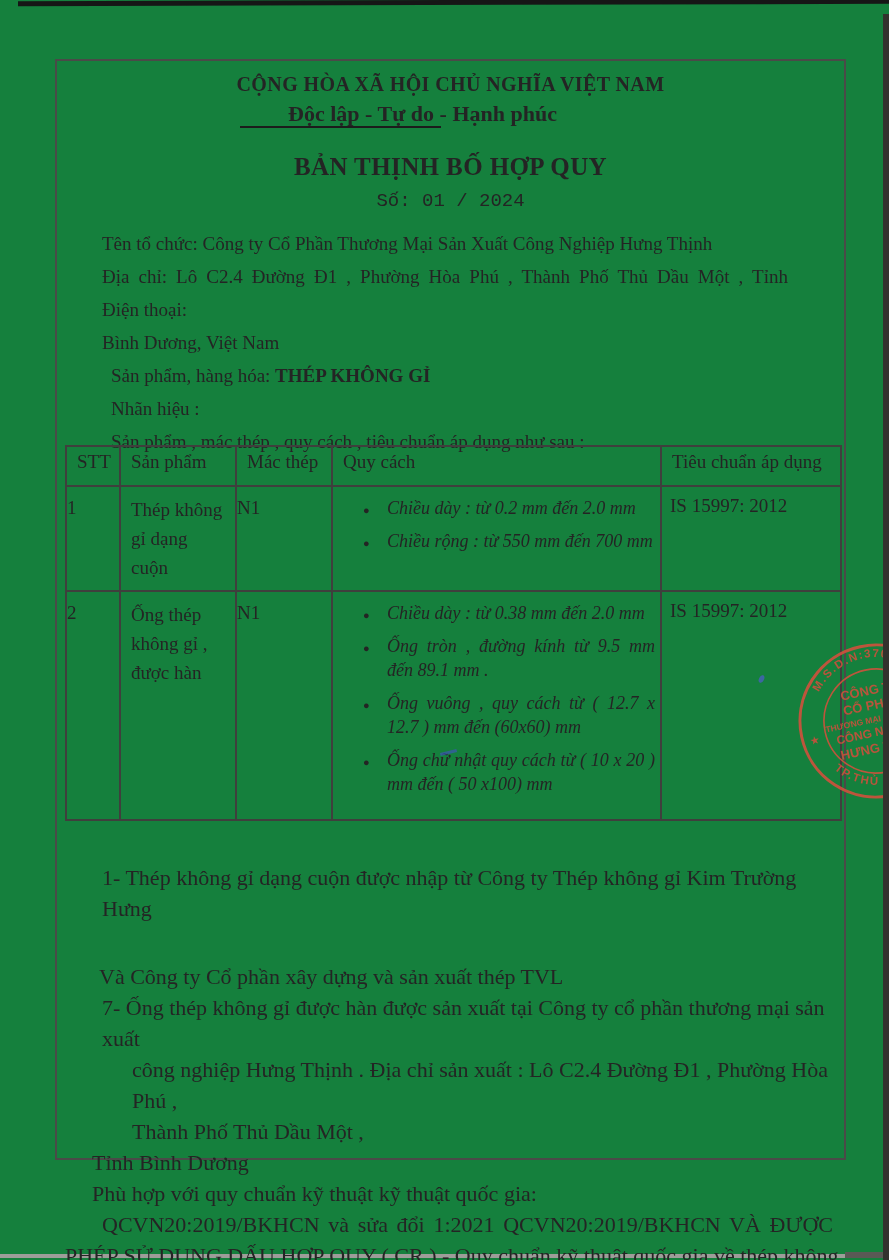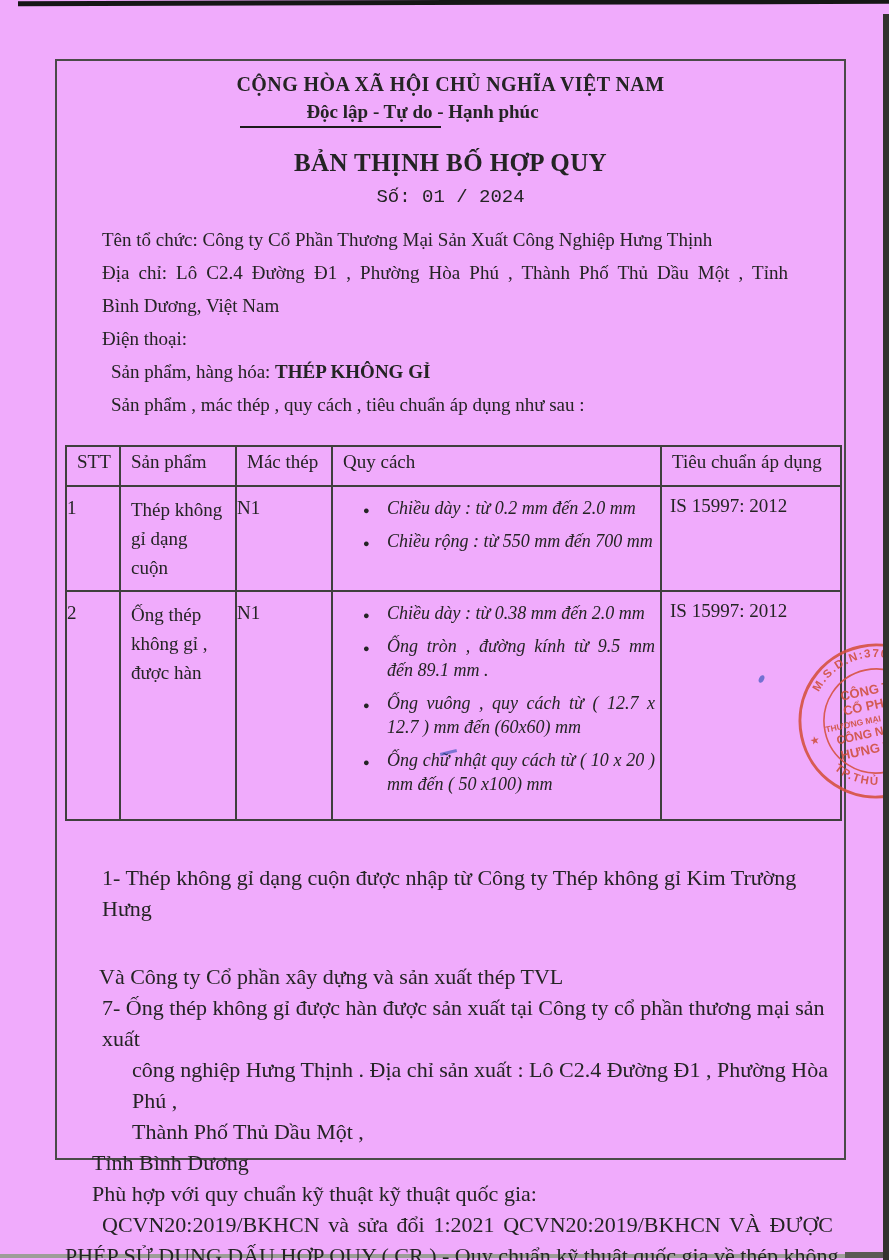--- a/index.html
+++ b/index.html
@@ -1,35 +1,35 @@
 <!DOCTYPE html>
 <html><head>
 <meta charset="utf-8">
 <style>
   * { margin:0; padding:0; box-sizing:border-box; }
   html,body { background:#e8e8e6; }
   .page {
     position:relative; width:889px; height:1260px;
-    background:#f0abfc; overflow:hidden;
+    background:#15803d; overflow:hidden;
     font-family:"Liberation Serif","DejaVu Serif",serif;
     color:#242424;
   }
   
   .top-edge   { position:absolute; left:18px; top:0;   width:871px; height:5px; background:#161616; transform:rotate(-0.15deg); }
   .right-edge { position:absolute; left:883px; top:14px; width:6px;  height:1246px; background:#33322e; z-index:30; }
   .bottom-edge{ position:absolute; left:0;  top:1254px; width:889px; height:4px; background:#9d9d99; }
   .bottom-edge-dark{ position:absolute; left:845px; top:1252px; width:44px; height:6px; background:#5a5955; }
 
   .doc-box {
     position:absolute; left:55px; top:59px; width:791px; height:1101px;
     border:2px solid #4a4a48;
   }
 
   .nat-title { margin-top:12px; text-align:center; font-weight:bold; font-size:20px; letter-spacing:0.4px; }
-  .motto     { margin-top:5px;  text-align:center; font-weight:bold; font-size:19px; transform:translateX(-28px); }
+  .motto     { margin-top:5px;  text-align:center; font-weight:bold; font-size:22px; transform:translateX(-28px); }
   .motto-line{ position:absolute; left:183px; top:65px; width:201px; height:2px; background:#1c1c1c; }
   .doc-title { margin-top:26px; text-align:center; font-weight:bold; font-size:25px; letter-spacing:0.4px; }
   .doc-num   { margin-top:9px;  text-align:center; font-size:19px;font-family:Liberation Mono, monospace; }
 
   .info { margin:15px 56px 0 45px; font-size:19px; line-height:33px; }
   .info .just { text-align:justify; text-align-last:justify; }
   .indent1 { margin-left:9px; }
   .bold { font-weight:bold; }
 
   table.spec {
@@ -78,23 +78,24 @@
     <div class="nat-title">CỘNG HÒA XÃ HỘI CHỦ NGHĨA VIỆT NAM</div>
     <div class="motto">Độc lập - Tự do - Hạnh phúc</div>
     <div class="motto-line"></div>
 
     <div class="doc-title">BẢN THỊNH BỐ HỢP QUY</div>
     <div class="doc-num">Số: 01 / 2024</div>
 
     <div class="info">
       <div>Tên tổ chức: Công ty Cổ Phần Thương Mại Sản Xuất Công Nghiệp Hưng Thịnh</div>
       <div class="just">Địa chỉ: Lô C2.4 Đường Đ1 , Phường Hòa Phú , Thành Phố Thủ Dầu Một , Tỉnh</div>
+      <div>Điện thoại:</div>
       <div>Bình Dương, Việt Nam</div>
-      <div>Điện thoại:</div>
       <div class="indent1"><span>Sản phẩm, hàng hóa: </span><span class="bold">THÉP KHÔNG GỈ</span></div>
+      <div class="indent1">Nhãn hiệu :</div>
       <div class="indent1">Sản phẩm , mác thép , quy cách , tiêu chuẩn áp dụng như sau :</div>
     </div>
 
     <table class="spec">
       <colgroup>
         <col style="width:54px">
           <col style="width:116px">
           <col style="width:96px">
           <col style="width:329px">
           <col style="width:180px">

